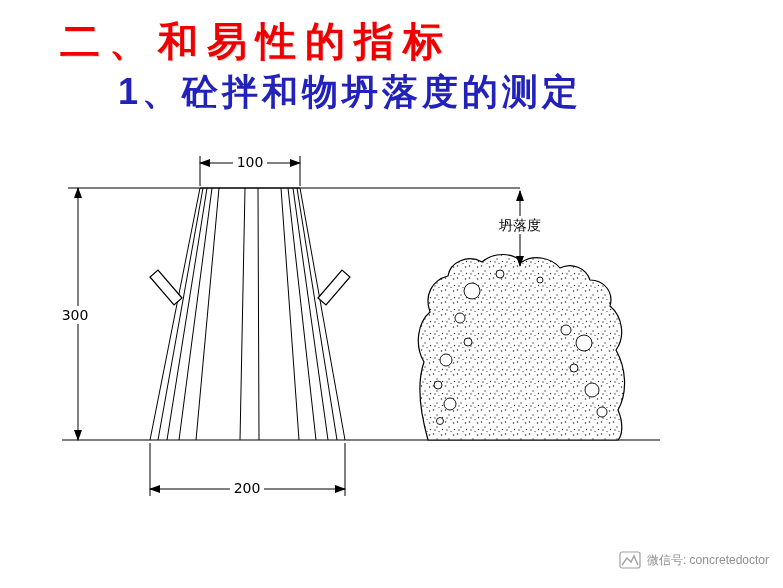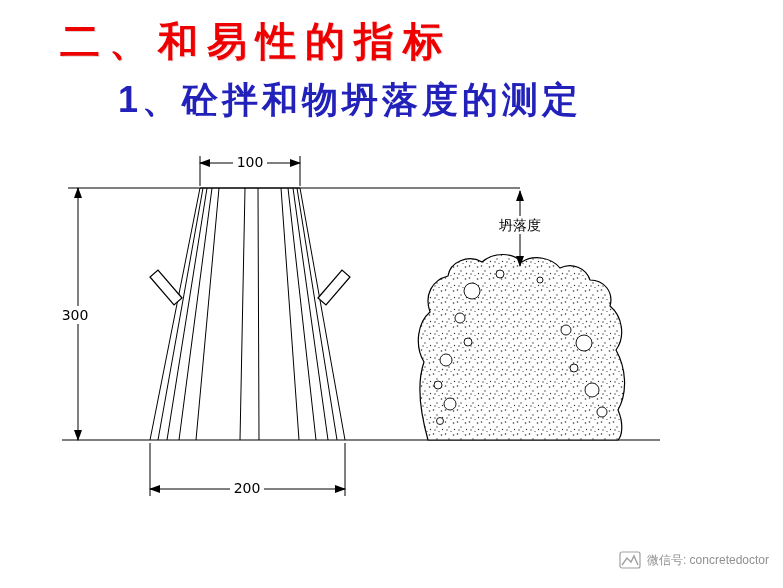--- a/index.html
+++ b/index.html
@@ -23,21 +23,21 @@
     font-size: 40px;
     font-weight: bold;
     letter-spacing: 9px;
     color: var(--title_red, #ee0000);
     text-shadow: 1px 1px 0 rgba(120,0,0,0.18);
     white-space: nowrap;
   }
   .slide-subtitle {
     position: absolute;
     left: 118px;
-    top: 76px;
+    top: 68px;
     margin: 0;
     font-size: 36px;
     font-weight: bold;
     letter-spacing: 4px;
     color: var(--subtitle_blue, #2222bb);
     white-space: nowrap;
   }
   .diagram-svg {
     position: absolute;
     left: 0;

